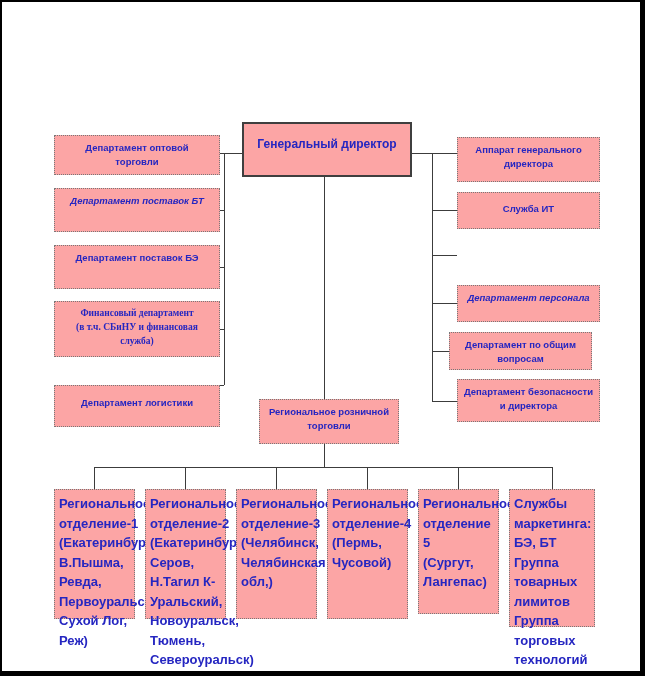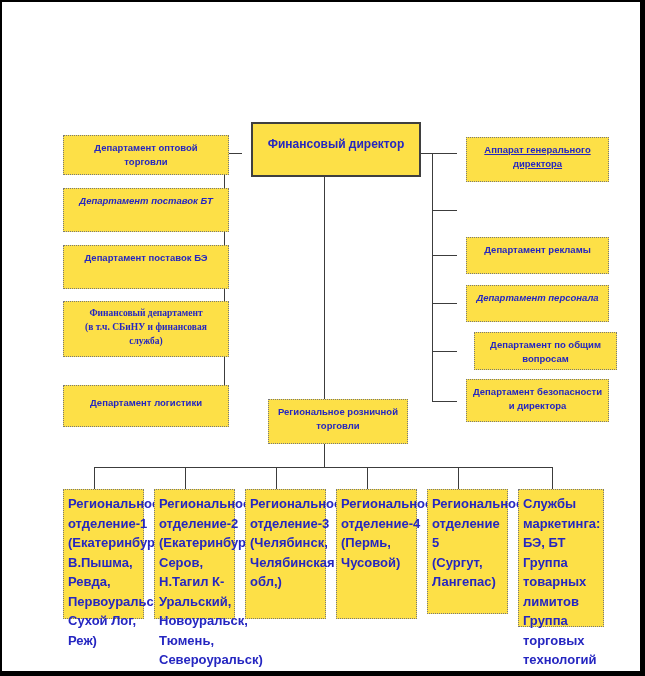--- a/index.html
+++ b/index.html
@@ -9,30 +9,29 @@
     box-sizing:border-box;
     background:#fff;
     border-style:solid;border-color:#000;
     border-width:2px 5px 5px 2px;
     font-family:"Liberation Sans", sans-serif;
     overflow:hidden;
   }
   .box{
     position:absolute;
     box-sizing:border-box;
-    background:#fde047;
+    background:#fca5a5;
     border:1px dotted #787878;
     color:#2526c1;
     text-align:center;
     font-size:9.5px;
     font-weight:600;
     line-height:1.45;
     white-space:pre-line;
     padding:5px 2px 0 2px;
-    margin-left:9px;
   }
   .box.root{
     border:2px solid #3f3f3f;
     font-size:12px;
     font-weight:bold;
     padding-top:12px;
   }
   .box.leaf{
     text-align:left;
     font-size:13px;
@@ -67,36 +66,36 @@
   <div class="line" style="left:322px;top:175px;width:1px;height:222px;"></div>
   <div class="line" style="left:322px;top:442px;width:1px;height:23px;"></div>
   <div class="line" style="left:92px;top:465px;width:459px;height:1px;"></div>
   <div class="line" style="left:92px;top:465px;width:1px;height:22px;"></div>
   <div class="line" style="left:183px;top:465px;width:1px;height:22px;"></div>
   <div class="line" style="left:274px;top:465px;width:1px;height:22px;"></div>
   <div class="line" style="left:365px;top:465px;width:1px;height:22px;"></div>
   <div class="line" style="left:456px;top:465px;width:1px;height:22px;"></div>
   <div class="line" style="left:550px;top:465px;width:1px;height:22px;"></div>
 
-  <div class="box root" style="left:240px;top:120px;width:170px;height:55px;">Финансовый директор</div>
+  <div class="box root" style="left:240px;top:120px;width:170px;height:55px;">Генеральный директор</div>
 
   <div class="box" style="left:52px;top:133px;width:166px;height:40px;">Департамент оптовой
 торговли</div>
   <div class="box" style="left:52px;top:186px;width:166px;height:44px;font-style:italic;">Департамент поставок БТ</div>
   <div class="box" style="left:52px;top:243px;width:166px;height:44px;">Департамент поставок БЭ</div>
   <div class="box" style="left:52px;top:299px;width:166px;height:56px;font-family:Liberation Serif, serif;">Финансовый департамент
 (в т.ч. СБиНУ и финансовая
 служба)</div>
   <div class="box" style="left:52px;top:383px;width:166px;height:42px;padding-top:10px;">Департамент логистики</div>
 
-  <div class="box" style="left:455px;top:135px;width:143px;height:45px;text-decoration:underline;">Аппарат генерального
+  <div class="box" style="left:455px;top:135px;width:143px;height:45px;">Аппарат генерального
 директора</div>
-  <div class="box" style="left:455px;top:235px;width:143px;height:37px;">Департамент рекламы</div>
+  <div class="box" style="left:455px;top:190px;width:143px;height:37px;padding-top:9px;">Служба ИТ</div>
   <div class="box" style="left:455px;top:283px;width:143px;height:37px;font-style:italic;">Департамент персонала</div>
-  <div class="box" style="left:463px;top:330px;width:143px;height:38px;">Департамент по общим
+  <div class="box" style="left:447px;top:330px;width:143px;height:38px;">Департамент по общим
 вопросам</div>
   <div class="box" style="left:455px;top:377px;width:143px;height:43px;">Департамент безопасности
 и директора</div>
 
   <div class="box" style="left:257px;top:397px;width:140px;height:45px;">Региональное розничной
 торговли</div>
 
   <div class="box leaf" style="left:52px;top:487px;width:81px;height:130px;">Региональное
 отделение-1
 (Екатеринбург,

